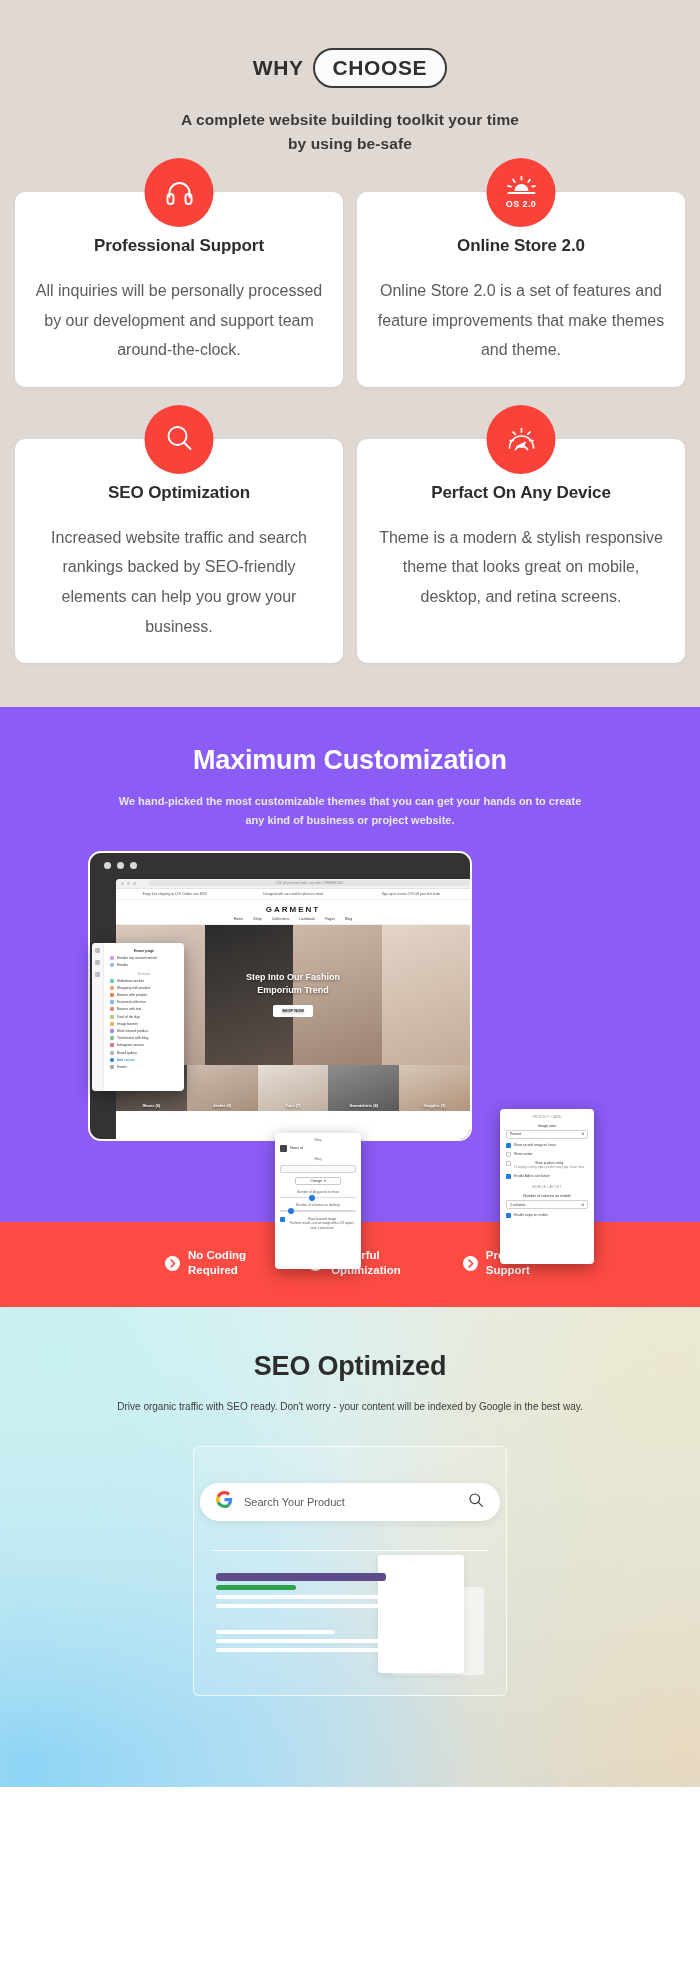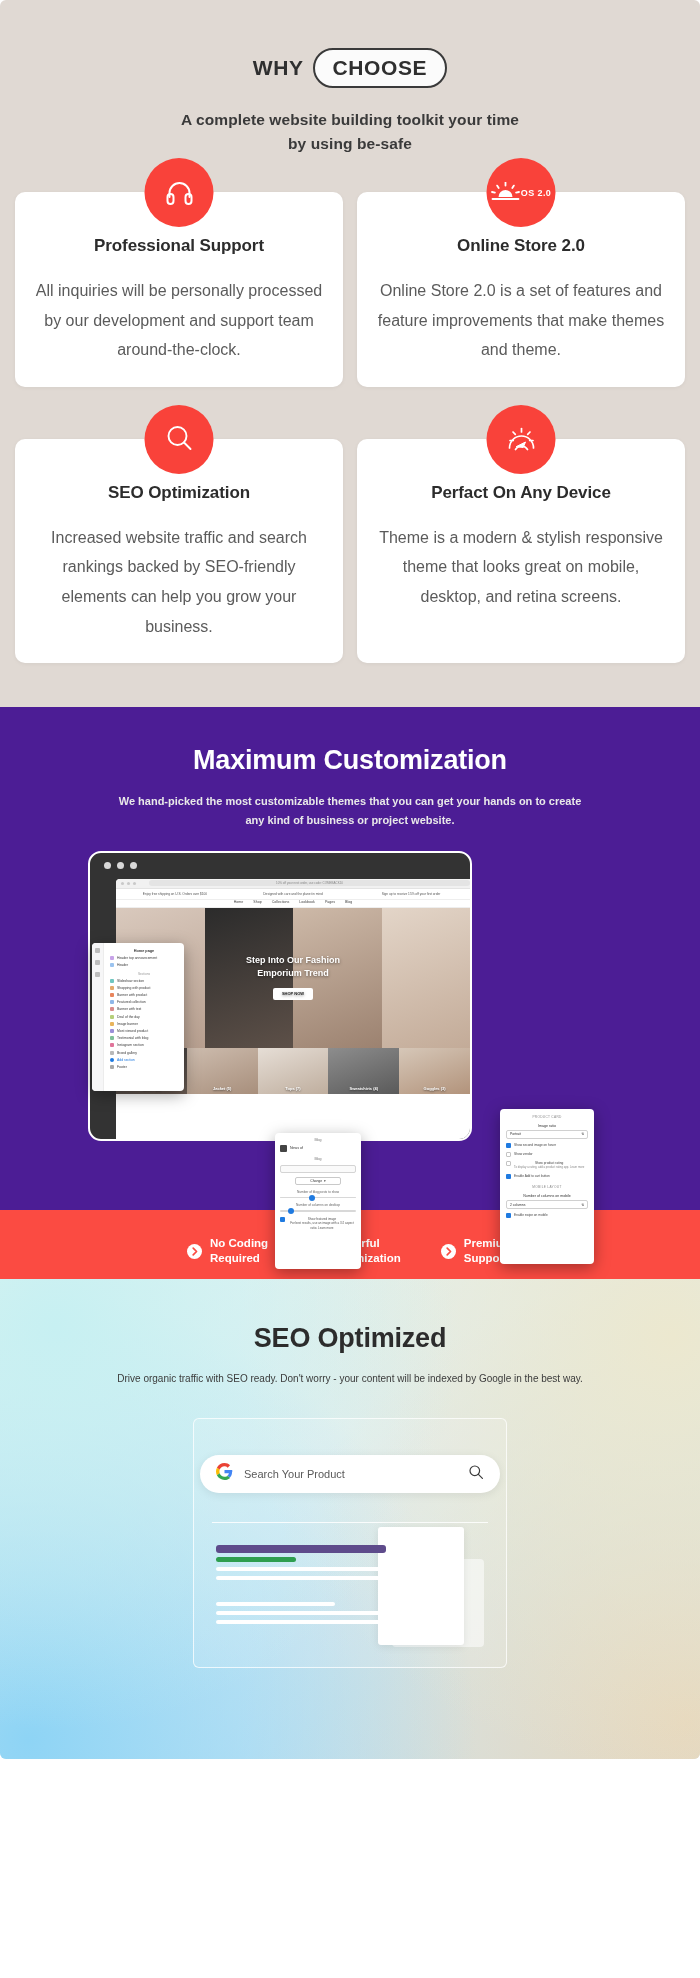--- a/index.html
+++ b/index.html
@@ -1,21 +1,21 @@
 <!DOCTYPE html>
 <html><head>
 <meta charset="utf-8">
 <style>
   * { box-sizing: border-box; margin: 0; padding: 0; }
   html, body {
     width: 700px;
     font-family: "Liberation Sans", sans-serif;
     background: #ffffff;
   }
-  .page { width: 700px; position: relative; overflow: hidden; border-radius: 6px; }
+  .page { width: 700px; position: relative; overflow: hidden; }
 
   
   .why-section {
     background: #e0d9d3;
     padding: 48px 0 44px 0;
   }
   .why-head {
     display: flex;
     justify-content: center;
     align-items: center;
@@ -72,21 +72,21 @@
     top: -34px;
     left: 50%;
     transform: translateX(-50%);
     width: 69px;
     height: 69px;
     border-radius: 50%;
     background: #f9423a;
     display: flex;
     align-items: center;
     justify-content: center;
-    flex-direction: row;
+    flex-direction: column;
   }
   .card-icon svg { display: block; }
   .os-label {
     color: #fff;
     font-size: 9px;
     font-weight: 700;
     letter-spacing: 0.4px;
     margin-top: 1px;
   }
   .card-title {
@@ -97,22 +97,22 @@
   }
   .card-text {
     margin-top: 20px;
     font-size: 16px;
     line-height: 1.85;
     color: #5b5b5b;
   }
 
   
   .dark-section {
-    background: #4c1d95;
-    padding: 38px 0 14px 0;
+    background: #8b5cf6;
+    padding: 38px 0 26px 0;
     text-align: center;
   }
   .dark-title {
     color: #fff;
     font-size: 27px;
     font-weight: 700;
     letter-spacing: -0.2px;
   }
   .dark-sub {
     margin: 16px auto 4px auto;
@@ -291,24 +291,24 @@
   }
   .pp-check { display: flex; align-items: flex-start; gap: 3px; margin-top: 4px; }
   .pp-check .bx { width: 5px; height: 5px; background: #1f7ae0; border-radius: 1px; flex: 0 0 auto; }
   .pp-check .bx.off { background: #fff; border: 1px solid #c4c4c4; }
   .pp-check .tx { font-size: 3.2px; color: #444; line-height: 1.5; }
   .pp-sub { font-size: 2.8px; color: #888; line-height: 1.5; }
 
   
   .red-strip {
     background: #fb4b42;
-    padding: 26px 0 12px 0;
+    padding: 26px 0 28px 0;
     display: flex;
     justify-content: center;
-    gap: 40px;
+    gap: 62px;
   }
   .rs-item { display: flex; align-items: center; gap: 8px; }
   .rs-icon { width: 15px; height: 15px; flex: 0 0 auto; }
   .rs-label {
     color: #fff; font-size: 11.5px; font-weight: 700; line-height: 1.35;
   }
 
   
   .seo-section {
     position: relative;
@@ -471,20 +471,21 @@
             <i></i>
             <i></i>
             <i></i>
             <span class="mi-url">10% off your next order, use code: COMEBACK10</span>
           </div>
           <div class="mi-ann">
             <span>Enjoy free shipping on U.S. Orders over $100</span>
             <span>Designed with care and the planet in mind</span>
             <span>Sign up to receive 15% off your first order</span>
           </div>
+          <div class="mi-brand">GARMENT</div>
           <div class="mi-nav">
             <span>Home</span>
             <span>Shop</span>
             <span>Collections</span>
             <span>Lookbook</span>
             <span>Pages</span>
             <span>Blog</span>
           </div>
           <div class="mi-hero">
             <div class="ph ph-a"></div>

